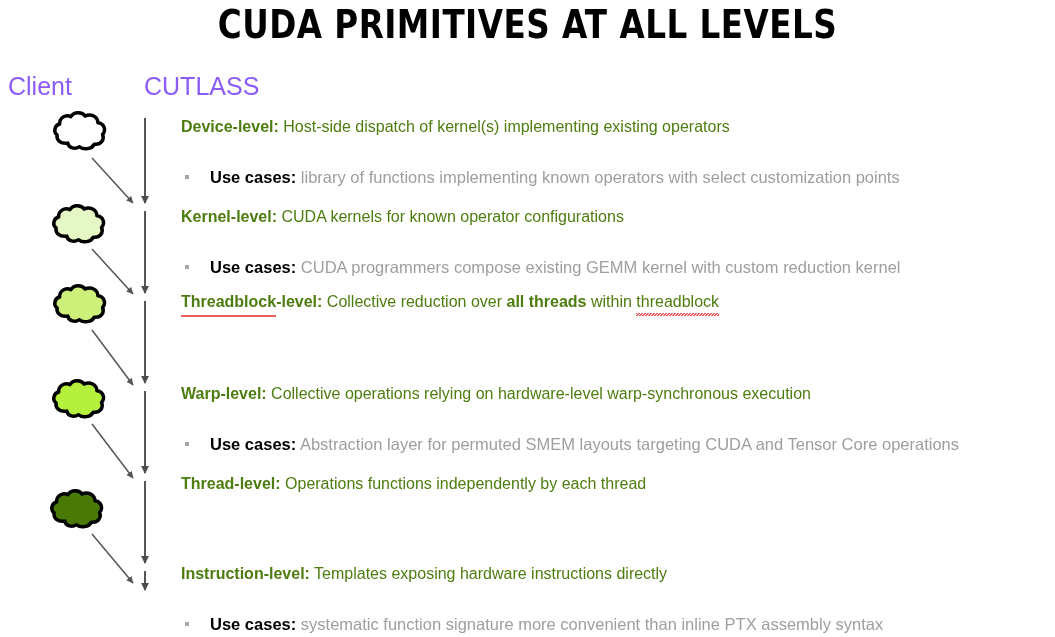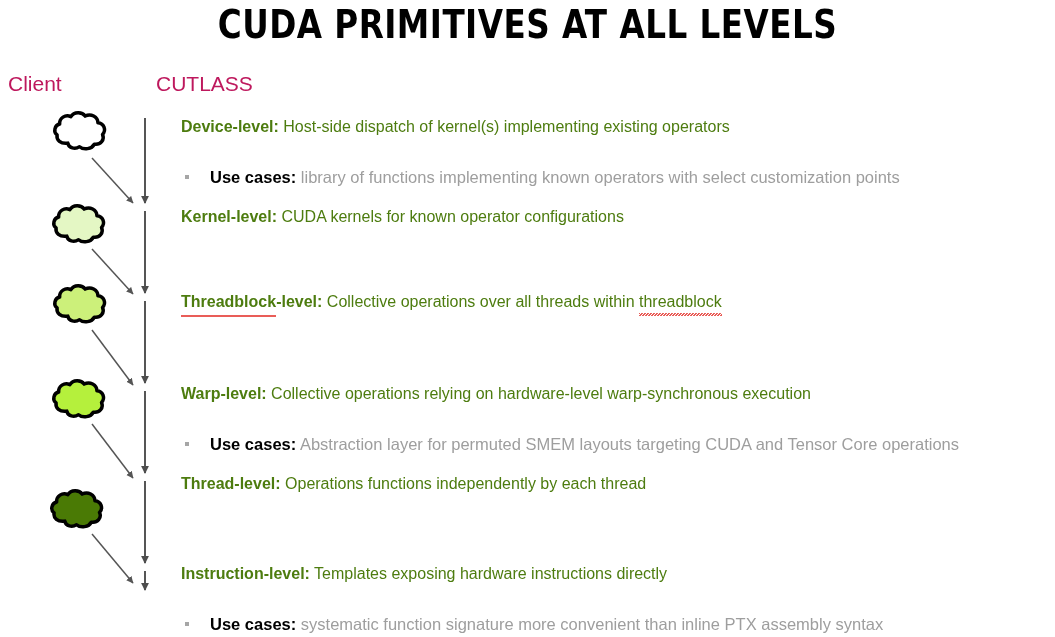--- a/index.html
+++ b/index.html
@@ -30,27 +30,27 @@
     color: #000000;
     white-space: nowrap;
     transform: scaleX(0.93);
     transform-origin: center top;
   }
 
   
   .col-header {
     position: absolute;
     font-family: "Liberation Sans", sans-serif;
-    font-size: 21px;
+    font-size: 25px;
     font-weight: normal;
-    color: #be185d;
+    color: #8b5cf6;
     white-space: nowrap;
   }
   #header-client  { left: 8px;  top: 72px; }
-  #header-cutlass { left: 156px; top: 72px; }
+  #header-cutlass { left: 144px; top: 72px; }
 
   
   #diagram {
     position: absolute;
     left: 0;
     top: 0;
     width: 180px;
     height: 637px;
   }
   #diagram svg { display: block; }
@@ -65,21 +65,21 @@
     font-family: "Liberation Sans", sans-serif;
     font-size: 16px;
     line-height: 22px;
     color: #4d7c0f;
     white-space: nowrap;
   }
   .level-title .lead {
     font-weight: bold;
   }
   .level-title .bold-inline {
-    font-weight: normal;
+    font-weight: bold;
   }
   .usecase {
     position: relative;
     margin-top: 28px;
     padding-left: 29px;
     font-family: "Liberation Sans", sans-serif;
     font-size: 16.5px;
     line-height: 22px;
     white-space: nowrap;
   }
@@ -203,25 +203,29 @@
   <div class="usecase">
     <span class="bullet"></span>
     <span class="uc-label">Use cases:</span><span class="uc-text"> library of functions implementing known operators with select customization points</span>
   </div>
 </div>
 
 <div class="level" id="level-kernel" style="top:206px">
   <div class="level-title">
     <span class="lead">Kernel-level:</span><span> CUDA kernels for known operator configurations</span>
   </div>
+  <div class="usecase">
+    <span class="bullet"></span>
+    <span class="uc-label">Use cases:</span><span class="uc-text"> CUDA programmers compose existing GEMM kernel with custom reduction kernel</span>
+  </div>
 </div>
 
 <div class="level" id="level-threadblock" style="top:291px">
   <div class="level-title">
-    <span class="lead squiggle strong">Threadblock</span><span class="lead">-level:</span><span> Collective operations over </span><span class="bold-inline">all threads</span><span> within </span><span class="squiggle">threadblock</span>
+    <span class="lead squiggle strong">Threadblock</span><span class="lead">-level:</span><span> Collective reduction over </span><span class="bold-inline">all threads</span><span> within </span><span class="squiggle">threadblock</span>
   </div>
 </div>
 
 <div class="level" id="level-warp" style="top:383px">
   <div class="level-title">
     <span class="lead">Warp-level:</span><span> Collective operations relying on hardware-level warp-synchronous execution</span>
   </div>
   <div class="usecase">
     <span class="bullet"></span>
     <span class="uc-label">Use cases:</span><span class="uc-text"> Abstraction layer for permuted SMEM layouts targeting CUDA and Tensor Core operations</span>

